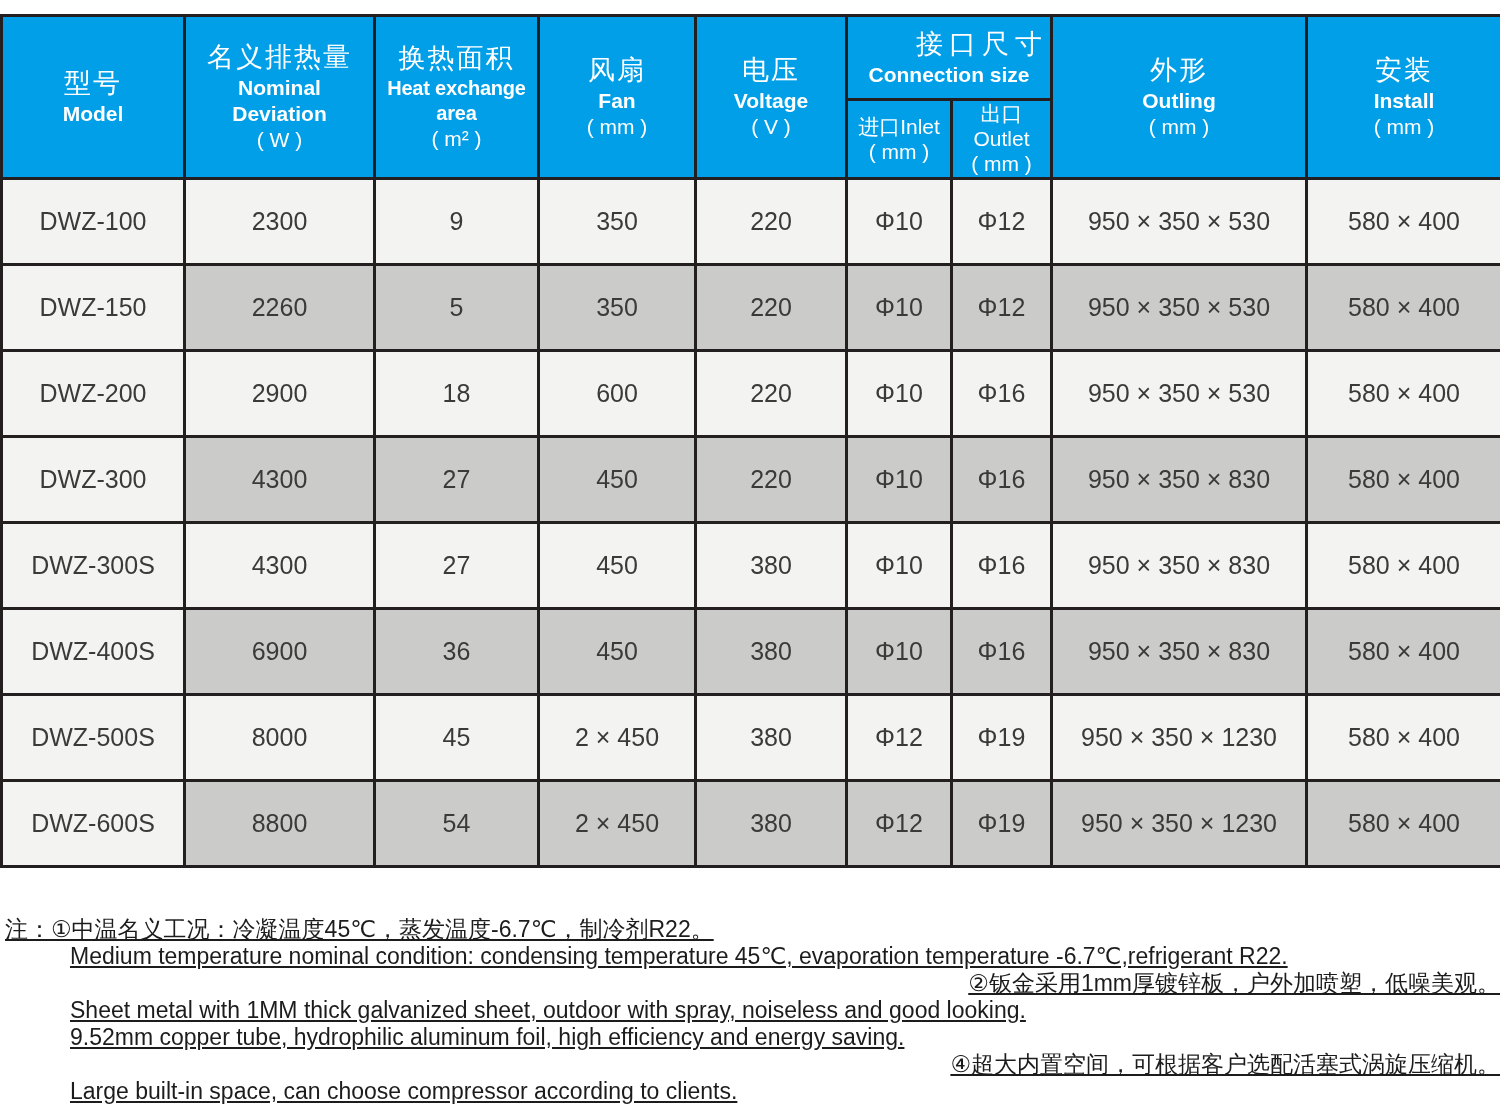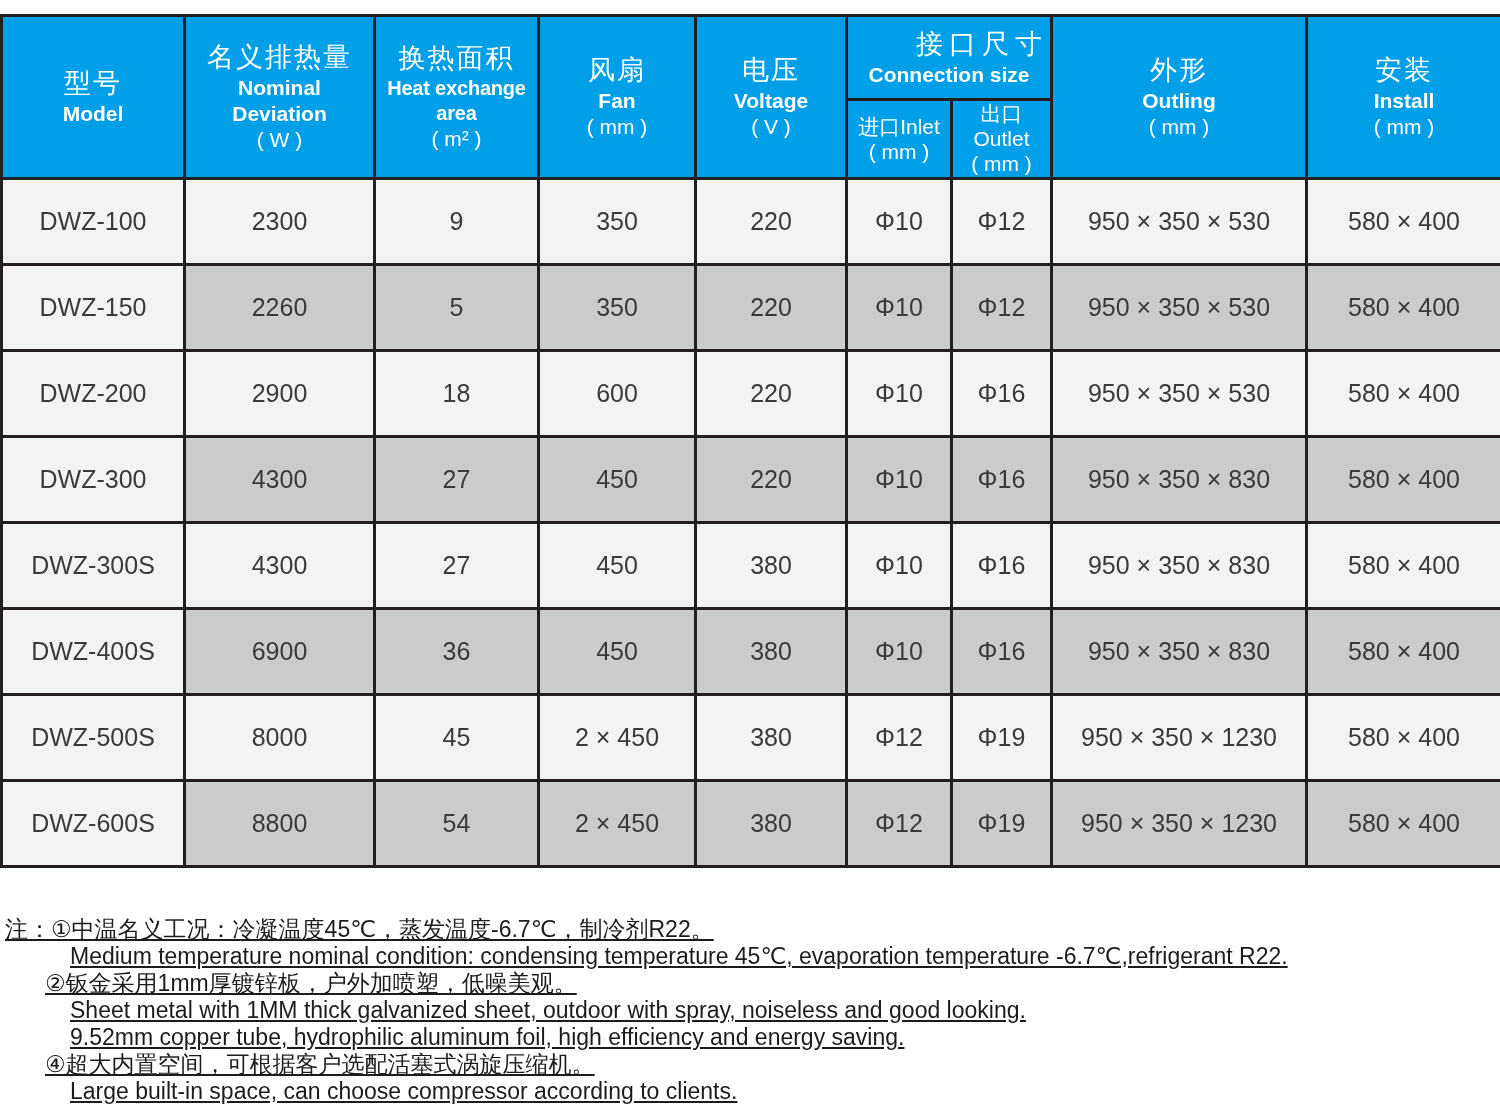--- a/index.html
+++ b/index.html
@@ -52,21 +52,21 @@
   }
   tbody td.shaded{background:var(--row-shaded);}
   .notes{
     margin-top:48px;
     padding-left:5px;
     color:var(--note-text);
     font-size:23px;
     line-height:27px;
   }
   .note-line{white-space:nowrap;text-decoration:underline;}
-  .note-zh.indent{padding-left:40px;}
+  .note-zh.indent{padding-left:40px;text-align:right;}
   .note-en{padding-left:65px;}
 </style>
 </head>
 <body>
 
 <div class="page">
 
   <table class="spec">
     <colgroup>
       <col style="width:183px">

